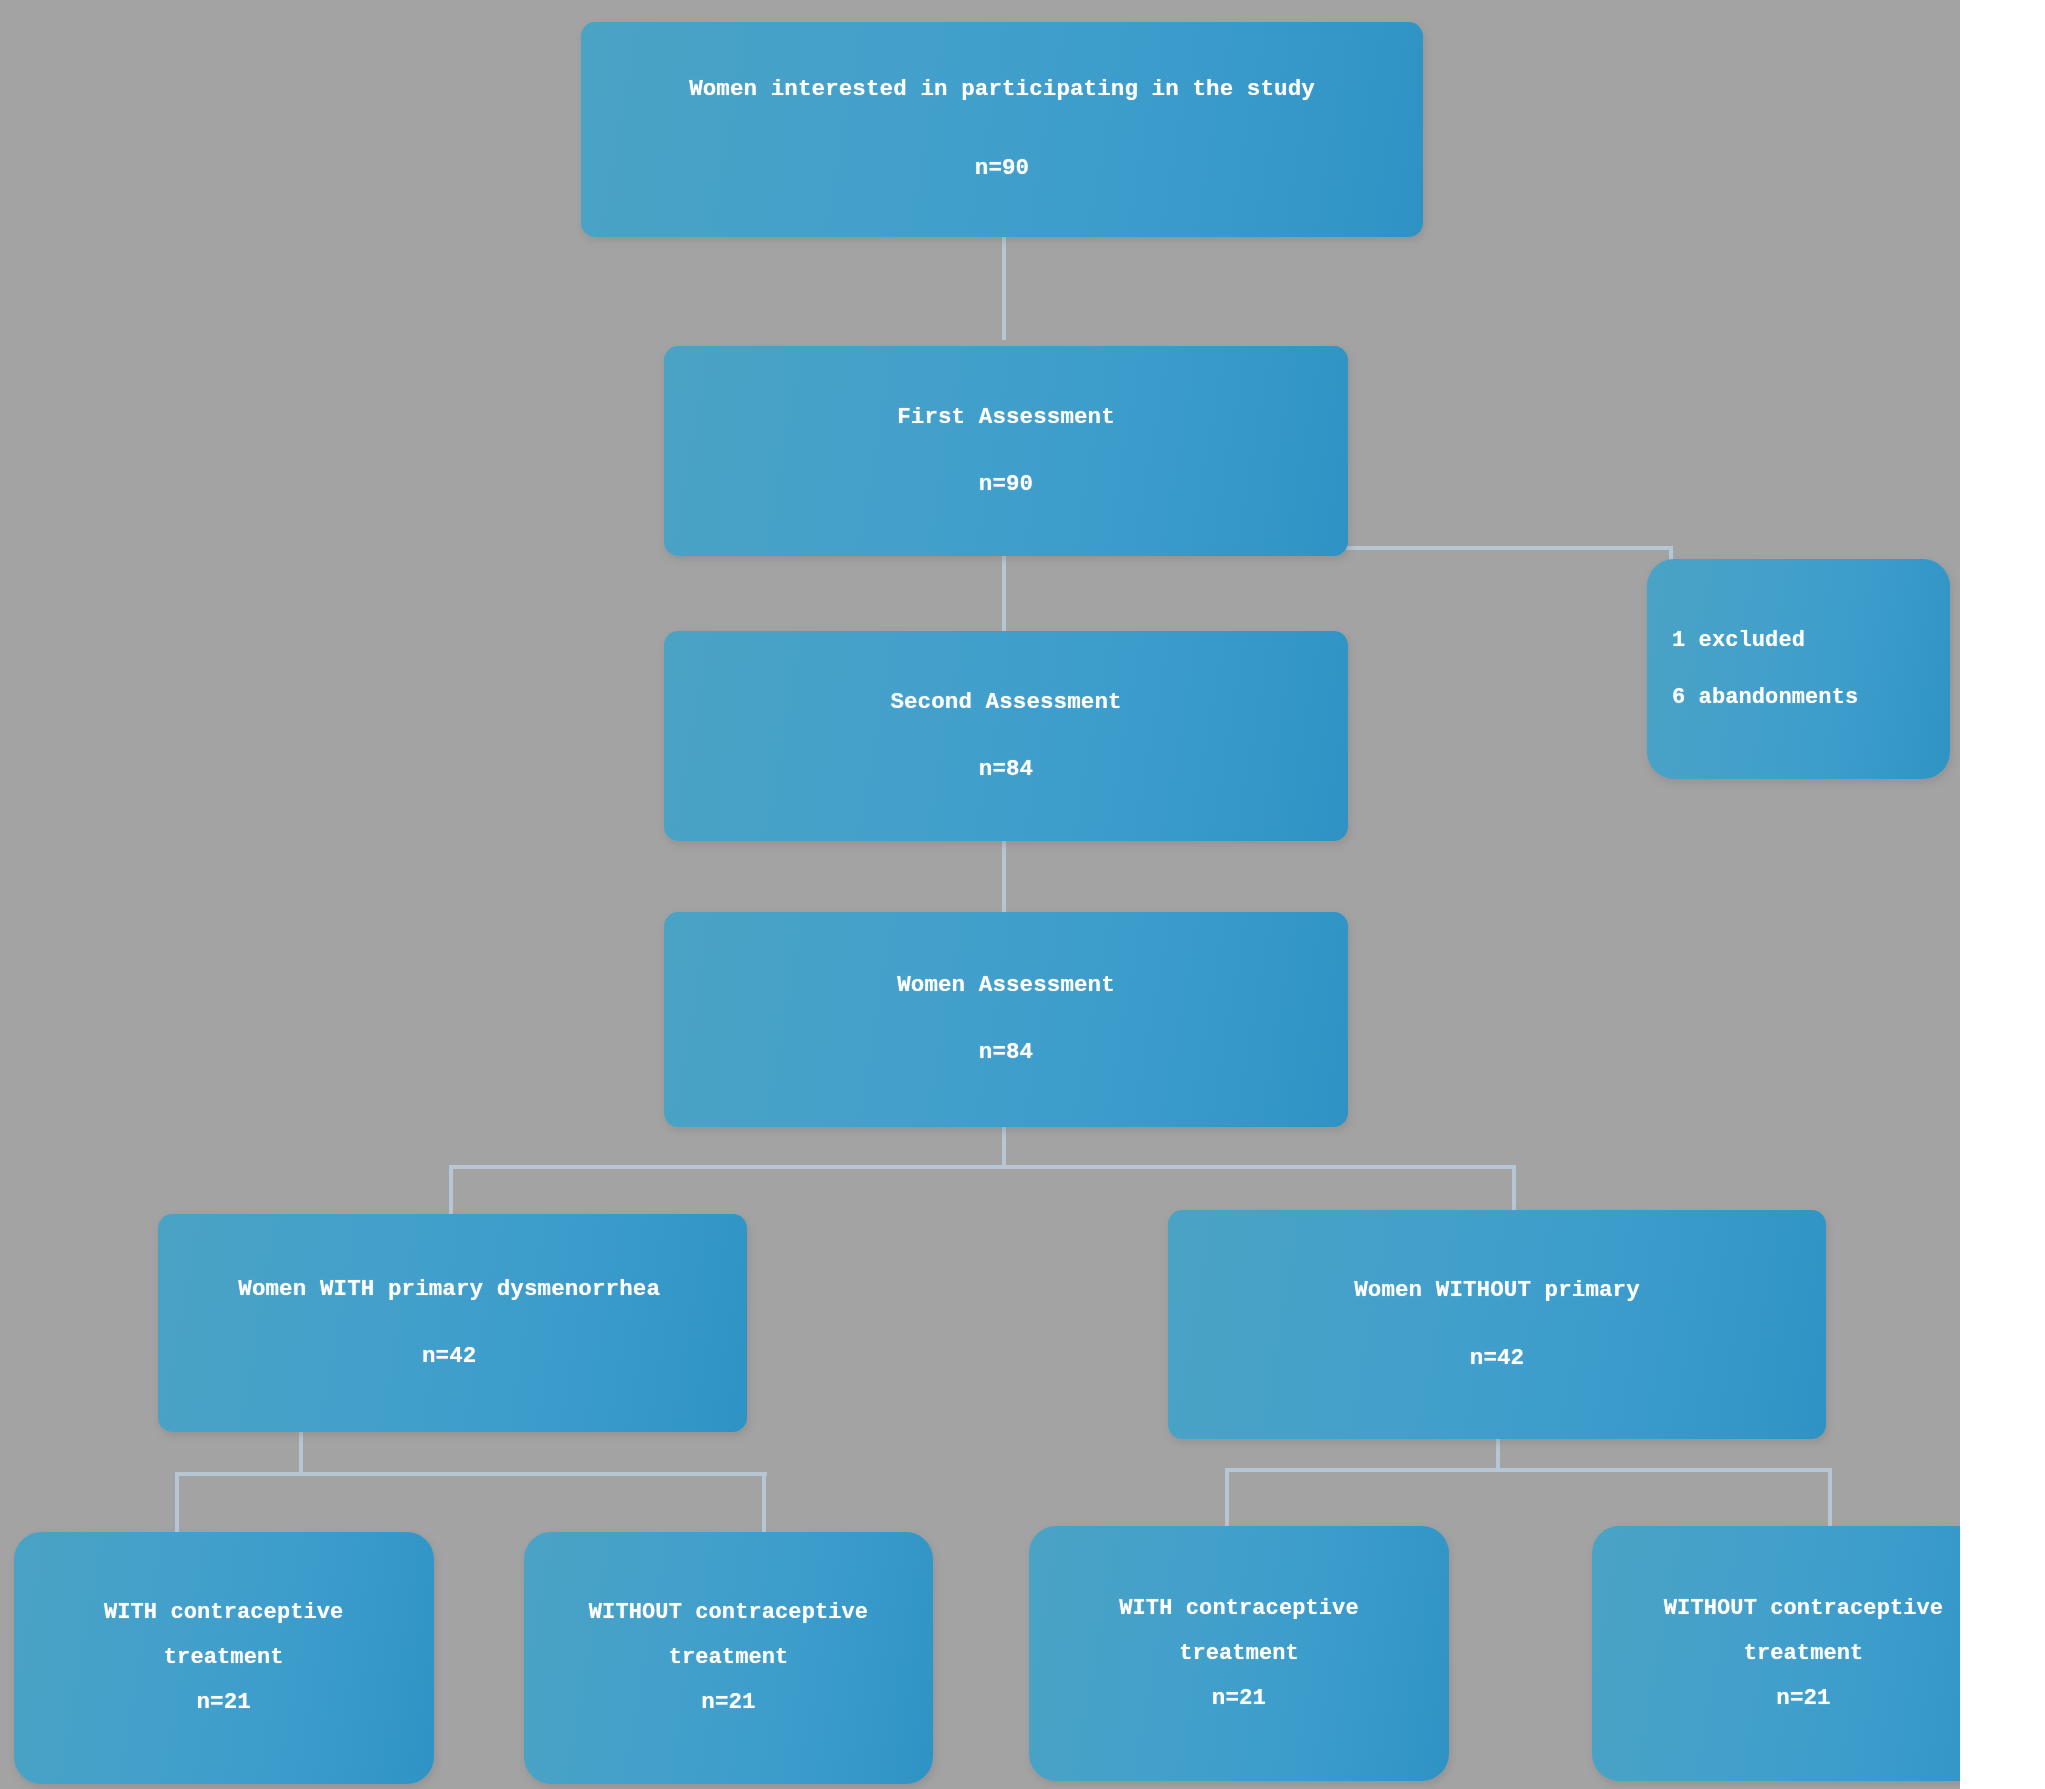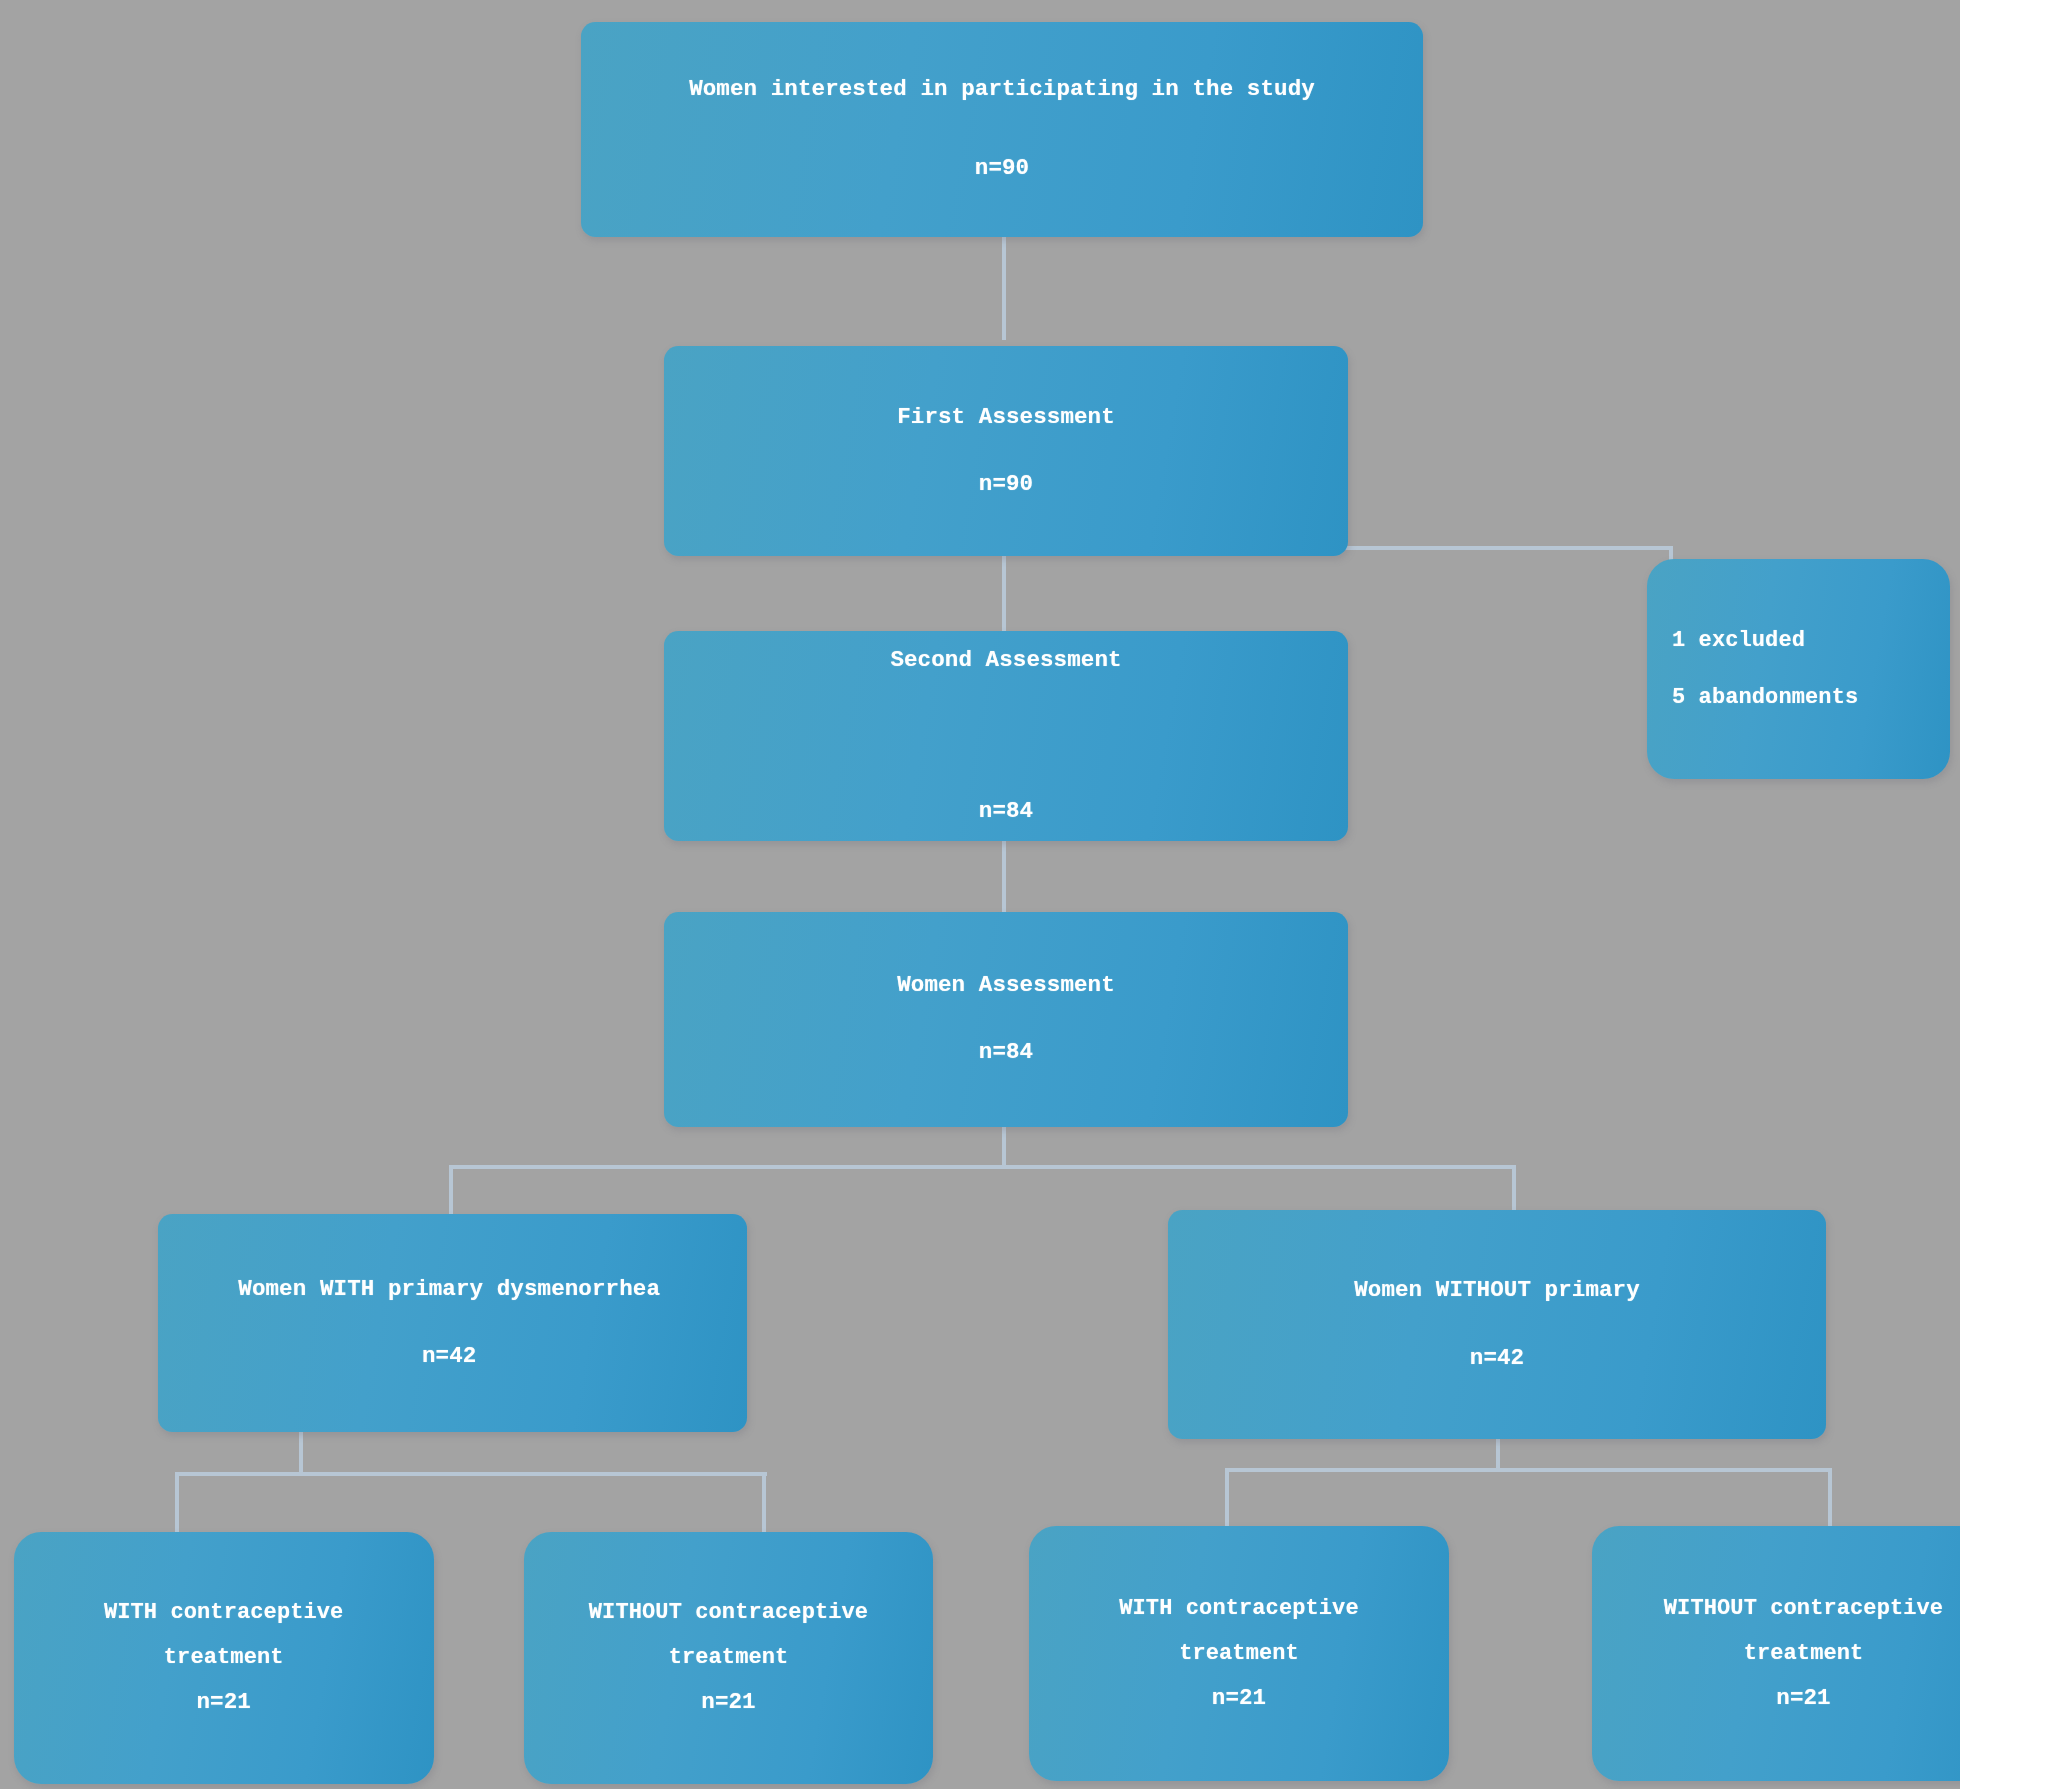--- a/index.html
+++ b/index.html
@@ -99,24 +99,24 @@
 
   <div class="node t-lg" style="left:664px; top:346px; width:684px; height:210px;">
     <span class="line">First Assessment</span>
     <span class="gap sp-lg"></span>
     <span class="line t-n">n=90</span>
   </div>
 
   <div class="node t-md align-left" style="left:1647px; top:559px; width:303px; height:220px; padding-left:25px;">
     <span class="line">1 excluded</span>
     <span class="gap sp-md"></span>
-    <span class="line">5 abandonments</span>
+    <span class="line">6 abandonments</span>
   </div>
 
-  <div class="node t-lg" style="left:664px; top:631px; width:684px; height:210px;gap:42px;">
+  <div class="node t-lg" style="left:664px; top:631px; width:684px; height:210px;">
     <span class="line">Second Assessment</span>
     <span class="gap sp-lg"></span>
     <span class="line t-n">n=84</span>
   </div>
 
   <div class="node t-lg" style="left:664px; top:912px; width:684px; height:215px;">
     <span class="line">Women Assessment</span>
     <span class="gap sp-lg"></span>
     <span class="line t-n">n=84</span>
   </div>

